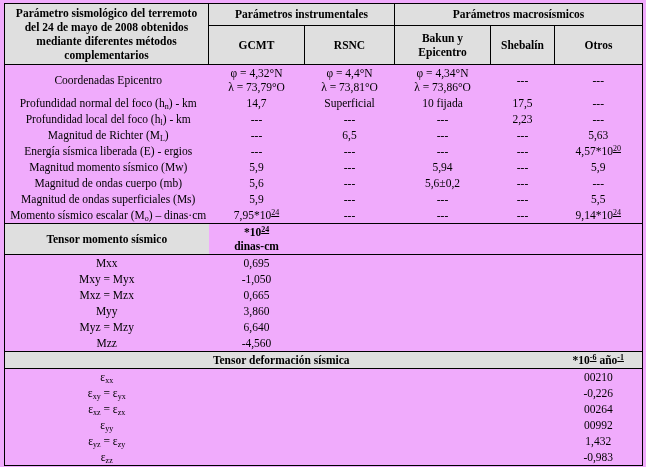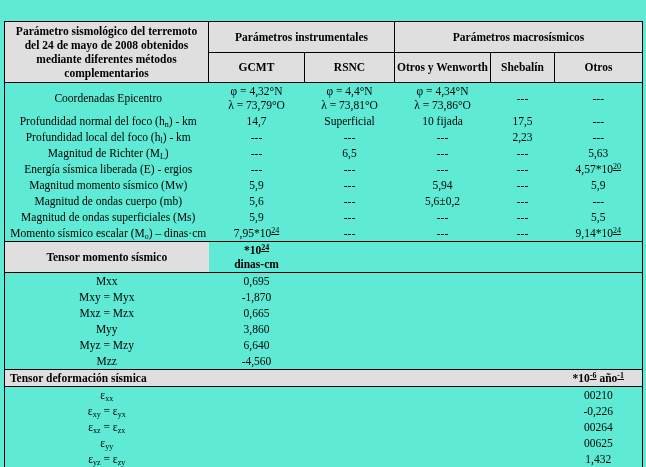--- a/index.html
+++ b/index.html
@@ -1,18 +1,18 @@
 <!DOCTYPE html>
 <html style="--header-bg: #dfdfdf; --border-color: #000000;"><head>
 <meta charset="utf-8">
 <style>
   html, body { margin: 0; padding: 0; background: #ffffff; }
   .page {
-    width: 646px; height: 467px; background: #5eead4;
-    box-sizing: border-box; padding: 21px 4px;
+    width: 646px; height: 467px; background: #f0abfc;
+    box-sizing: border-box; padding: 3px 4px;
     font-family: "Liberation Serif", serif; color: #000;
   }
   table {
     border-collapse: collapse; table-layout: fixed;
     width: 638px; border: 1px solid var(--border-color, #000);
   }
   th, td {
     font-family: "Liberation Serif", serif;
     font-size: 11.5px; line-height: 14px; color: #000;
     padding: 1px 2px; text-align: center; vertical-align: middle;
@@ -20,21 +20,21 @@
   }
   thead th {
     background: var(--header-bg, #dfdfdf);
     border: 1px solid var(--border-color, #000);
     font-weight: bold;
   }
   th.title-cell { padding: 2px 6px; }
   td.label { text-align: center; padding-left: 5px; }
   td.gray { background: var(--header-bg, #dfdfdf); }
   td.bold { font-weight: bold; }
-  td.left { text-align: left; padding-left: 5px; }
+  td.left { text-align: center; padding-left: 5px; }
   tr.section-row td {
     border-top: 1px solid var(--border-color, #000);
     border-bottom: 1px solid var(--border-color, #000);
   }
   sup, sub { font-size: 8px; line-height: 0; position: relative; vertical-align: baseline; }
   sup { top: -4px; text-decoration: underline; }
   sub { top: 2px; }
 </style>
 </head>
 <body>
@@ -51,21 +51,21 @@
     </colgroup>
     <thead>
       <tr>
         <th rowspan="2" class="title-cell">Parámetro sismológico del terremoto del 24 de mayo de 2008 obtenidos mediante diferentes métodos complementarios</th>
         <th colspan="2">Parámetros instrumentales</th>
         <th colspan="3">Parámetros macrosísmicos</th>
       </tr>
       <tr>
         <th>GCMT</th>
         <th>RSNC</th>
-        <th>Otros y Wenworth</th>
+        <th>Bakun y Epicentro</th>
         <th>Shebalín</th>
         <th>Otros</th>
       </tr>
     </thead>
 
     <tbody>
         <tr>
           <td class="label">Coordenadas Epicentro</td>
           <td>φ = 4,32°N<br>λ = 73,79°O</td>
           <td>φ = 4,4°N<br>λ = 73,81°O</td>
@@ -147,21 +147,21 @@
       </tr>
     </tbody>
     <tbody>
         <tr>
           <td>Mxx</td>
           <td>0,695</td>
           <td colspan="4"></td>
         </tr>
         <tr>
           <td>Mxy = Myx</td>
-          <td>-1,870</td>
+          <td>-1,050</td>
           <td colspan="4"></td>
         </tr>
         <tr>
           <td>Mxz = Mzx</td>
           <td>0,665</td>
           <td colspan="4"></td>
         </tr>
         <tr>
           <td>Myy</td>
           <td>3,860</td>
@@ -197,21 +197,21 @@
           <td>-0,226</td>
         </tr>
         <tr>
           <td>ε<sub>xz</sub> = ε<sub>zx</sub></td>
           <td colspan="4"></td>
           <td>00264</td>
         </tr>
         <tr>
           <td>ε<sub>yy</sub></td>
           <td colspan="4"></td>
-          <td>00625</td>
+          <td>00992</td>
         </tr>
         <tr>
           <td>ε<sub>yz</sub> = ε<sub>zy</sub></td>
           <td colspan="4"></td>
           <td>1,432</td>
         </tr>
         <tr>
           <td>ε<sub>zz</sub></td>
           <td colspan="4"></td>
           <td>-0,983</td>

